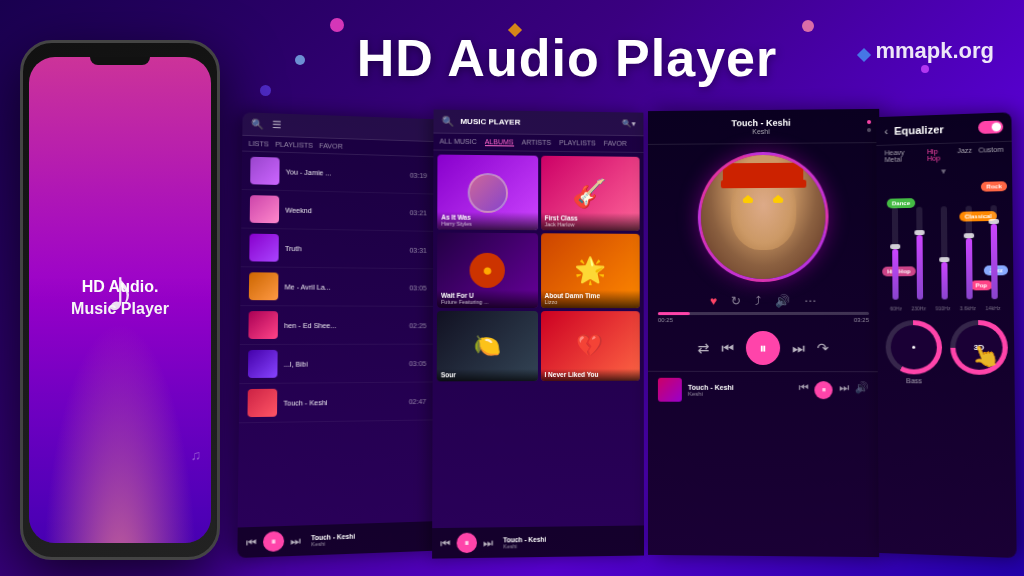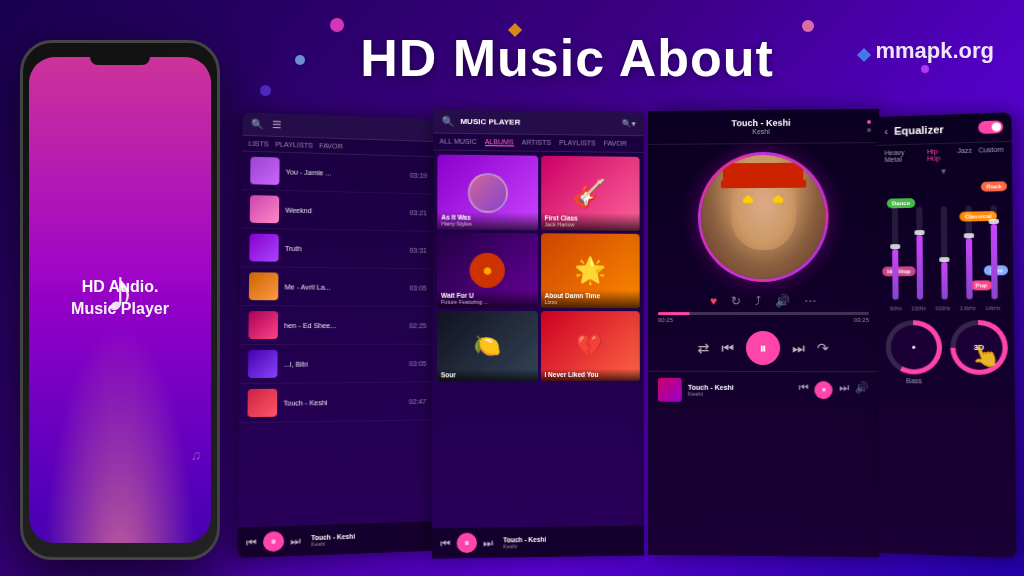--- a/index.html
+++ b/index.html
@@ -556,21 +556,21 @@
 <div class="shape-circle" style="width:10px;height:10px;background:#88ccff;top:55px;left:295px;opacity:0.7;"></div>
 <div class="shape-diamond" style="width:10px;height:10px;background:#ffaa00;top:25px;left:510px;opacity:0.8;"></div>
 <div class="shape-circle" style="width:12px;height:12px;background:#ff88aa;top:20px;right:210px;opacity:0.8;"></div>
 <div class="shape-diamond" style="width:10px;height:10px;background:#44aaff;top:50px;right:155px;opacity:0.7;"></div>
 <div class="shape-circle" style="width:8px;height:8px;background:#cc44ff;top:65px;right:95px;opacity:0.8;"></div>
 <div class="shape-circle" style="width:9px;height:9px;background:#ffaa44;bottom:110px;right:195px;opacity:0.8;"></div>
 <div class="shape-circle" style="width:7px;height:7px;background:#44ffcc;bottom:85px;left:280px;opacity:0.7;"></div>
 <div class="shape-diamond" style="width:9px;height:9px;background:#ff4466;bottom:50px;right:105px;opacity:0.7;"></div>
 <div class="shape-circle" style="width:11px;height:11px;background:#6644ff;top:85px;left:260px;opacity:0.6;"></div>
 
-<h1 class="header-title">HD Music About</h1>
+<h1 class="header-title">HD Audio Player</h1>
 <div class="header-site">mmapk.org</div>
 
 <div class="phone-mockup">
   <div class="phone-notch"></div>
   <div class="phone-screen">
 
     <div class="phone-music-icon">♪</div>
 
     <div class="phone-text">
       <div class="hd-audio">

